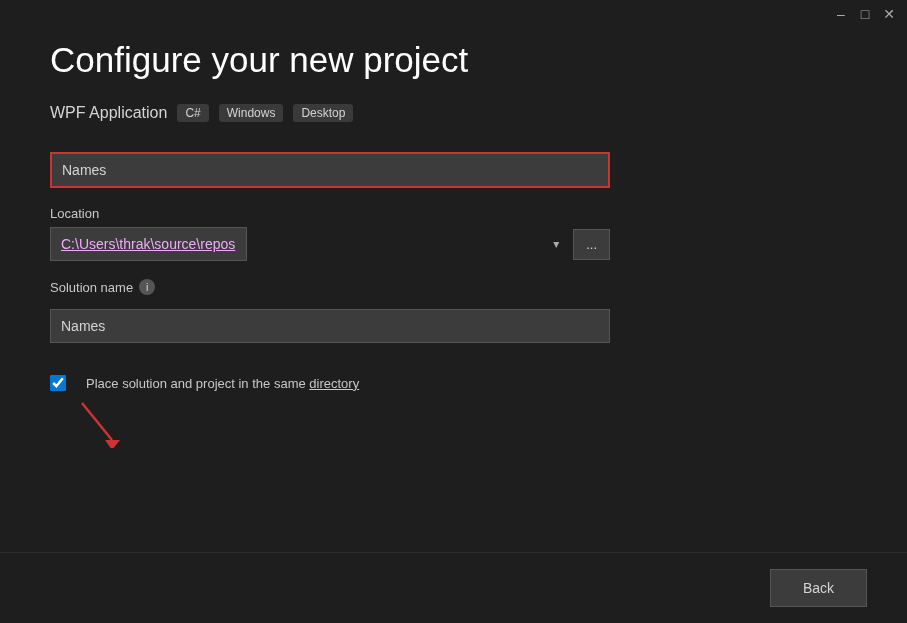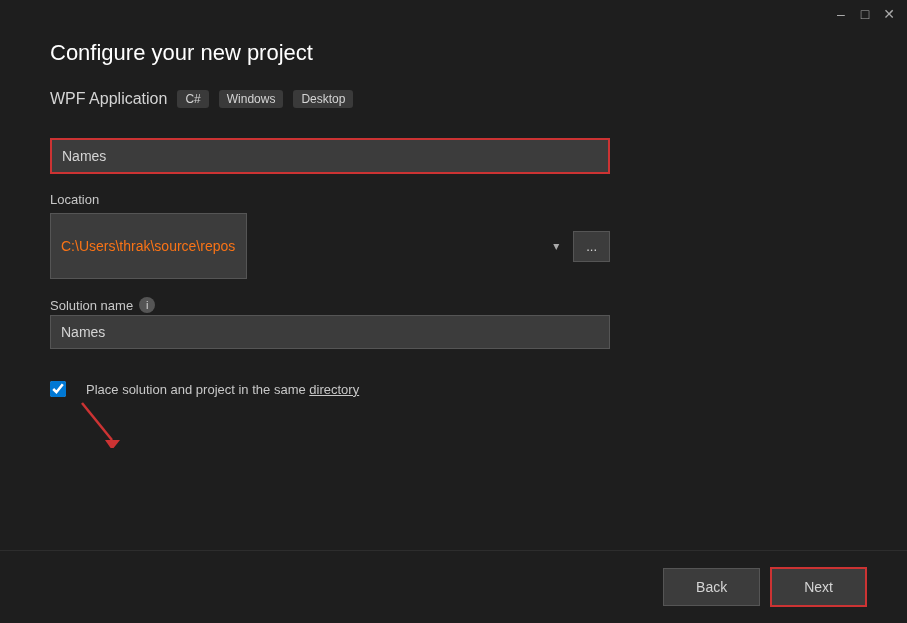--- a/index.html
+++ b/index.html
@@ -36,21 +36,21 @@
     }
 
     .main-content {
       padding: 40px 50px 20px 50px;
       display: flex;
       flex-direction: column;
       height: 100%;
     }
 
     .page-title {
-      font-size: 22px;
+      font-size: 35px;
       font-weight: 300;
       color: #ffffff;
       margin-bottom: 24px;
     }
 
     .project-type-row {
       display: flex;
       align-items: center;
       gap: 10px;
       margin-bottom: 30px;
@@ -101,28 +101,29 @@
       display: flex;
       align-items: center;
       gap: 6px;
       max-width: 560px;
     }
 
     .location-select {
       flex: 1;
       background: #3c3c3c;
       border: 1px solid #555;
-      color: #f97316;
+      color: #f0abfc;
       font-size: 14px;
-      padding: 24px 10px;
+      padding: 8px 10px;
       outline: none;
       font-family: inherit;
       appearance: none;
       -webkit-appearance: none;
       position: relative;
+      text-decoration: underline;
     }
 
     .location-select-wrapper {
       flex: 1;
       position: relative;
     }
 
     .location-select-wrapper::after {
       content: '▾';
       position: absolute;
@@ -141,21 +142,21 @@
       font-size: 13px;
       padding: 7px 12px;
       cursor: pointer;
       font-family: inherit;
     }
 
     .solution-label-row {
       display: flex;
       align-items: center;
       gap: 6px;
-      margin-bottom: 2px;
+      margin-bottom: 14px;
     }
 
     .info-icon {
       width: 16px;
       height: 16px;
       border-radius: 50%;
       background: #555;
       color: #d4d4d4;
       font-size: 11px;
       display: inline-flex;
@@ -288,14 +289,13 @@
 
 <div class="arrow-annotation">
   <svg class="arrow-svg" viewBox="0 0 60 50" fill="none" xmlns="http://www.w3.org/2000/svg">
     <line x1="10" y1="5" x2="40" y2="42" stroke="#cc3333" stroke-width="2.5"></line>
     <polygon points="33,42 48,42 40,52" fill="#cc3333"></polygon>
   </svg>
 </div>
 
 <div class="footer">
   <button class="footer-btn btn-back">Back</button>
-  <button class="footer-btn btn-next">Next</button>
 </div>
 
 </body></html>

